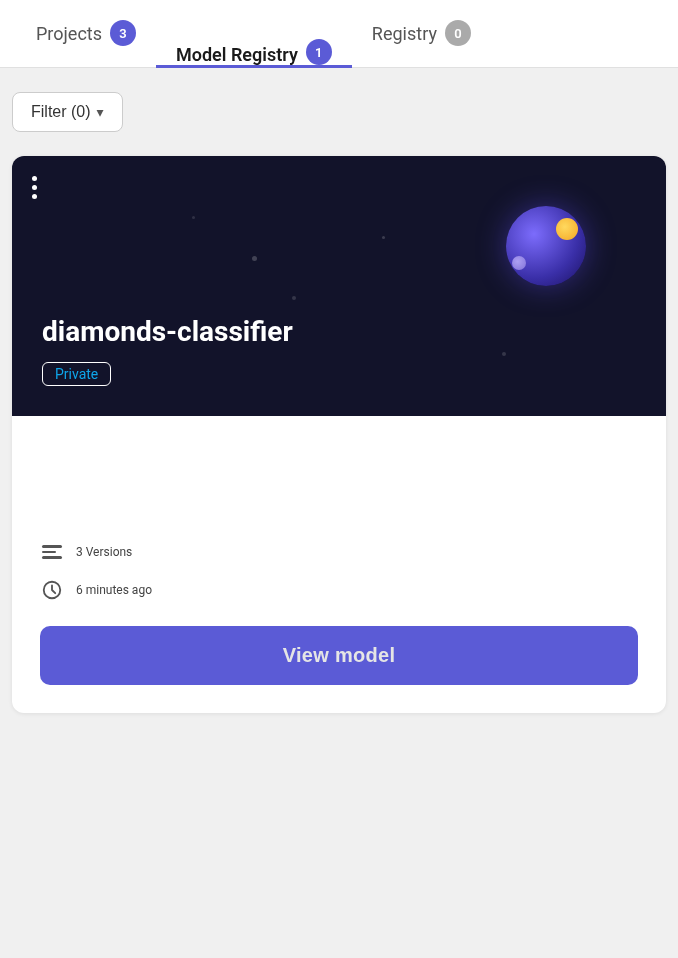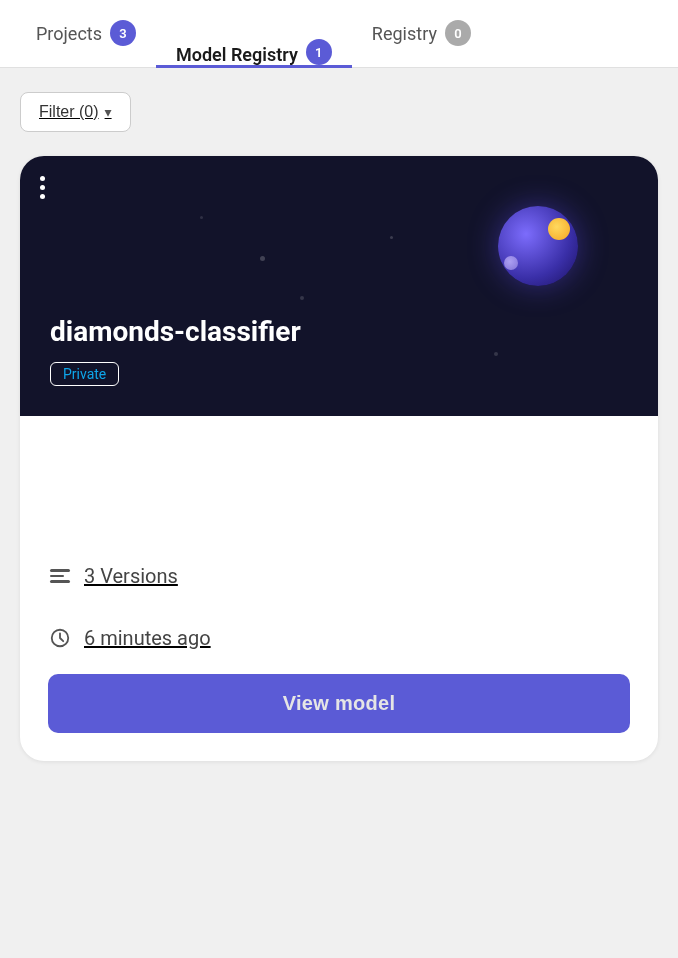--- a/index.html
+++ b/index.html
@@ -51,22 +51,21 @@
       font-size: 13px;
       font-weight: 600;
       color: #fff;
     }
 
     .badge-blue { background: #5b5bd6; }
     .badge-gray { background: #aaa; }
 
     
     .main {
-      padding: 24px 20px;
-      text-decoration: underline;
+      padding: 24px 12px;
     }
 
     
     .filter-row {
       display: flex;
       gap: 12px;
       margin-bottom: 24px;
       align-items: center;
     }
 
@@ -110,21 +109,21 @@
     }
 
     .search-icon-svg {
       color: #5b5bd6;
       font-size: 18px;
     }
 
     
     .model-card {
       background: #fff;
-      border-radius: 24px;
+      border-radius: 12px;
       overflow: hidden;
       box-shadow: 0 1px 4px rgba(0,0,0,0.08);
     }
 
     
     .card-banner {
       background: #12132a;
       position: relative;
       height: 260px;
       overflow: hidden;
@@ -231,23 +230,22 @@
       display: flex;
       flex-direction: column;
       gap: 14px;
       margin-bottom: 24px;
     }
 
     .meta-item {
       display: flex;
       align-items: center;
       gap: 12px;
-      font-size: 20px;
+      font-size: 12px;
       color: #444;
-      margin-top: 24px;
     }
 
     .meta-icon {
       width: 24px;
       height: 24px;
       display: flex;
       align-items: center;
       justify-content: center;
       flex-shrink: 0;
     }

